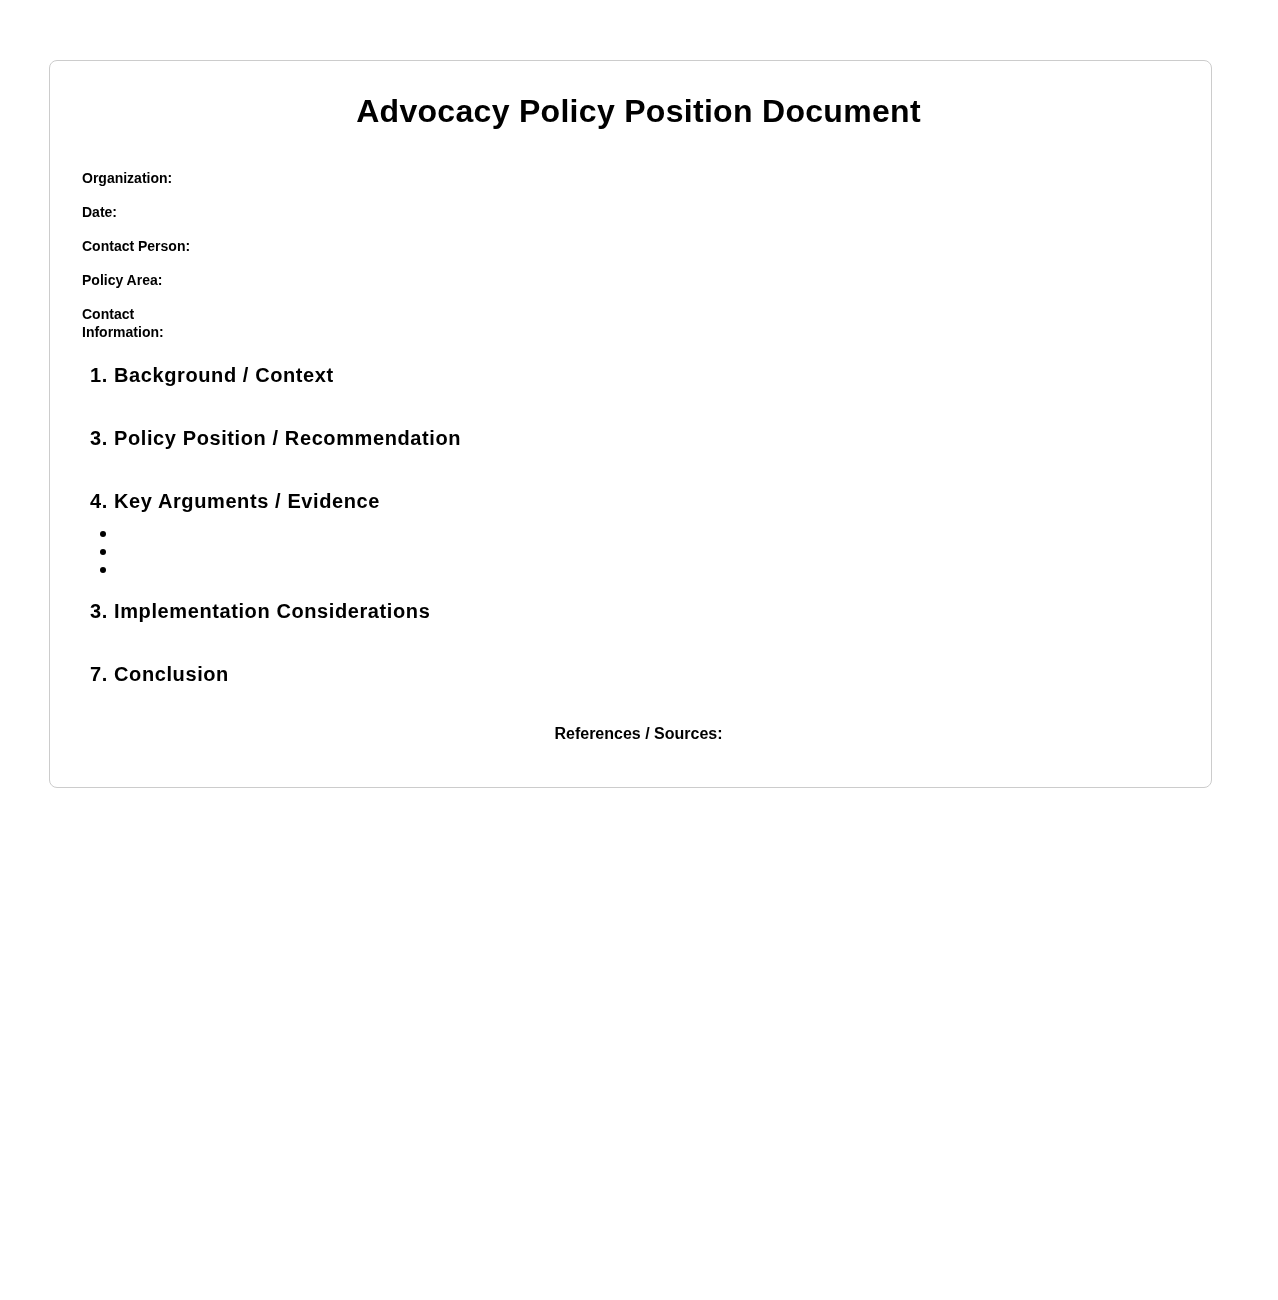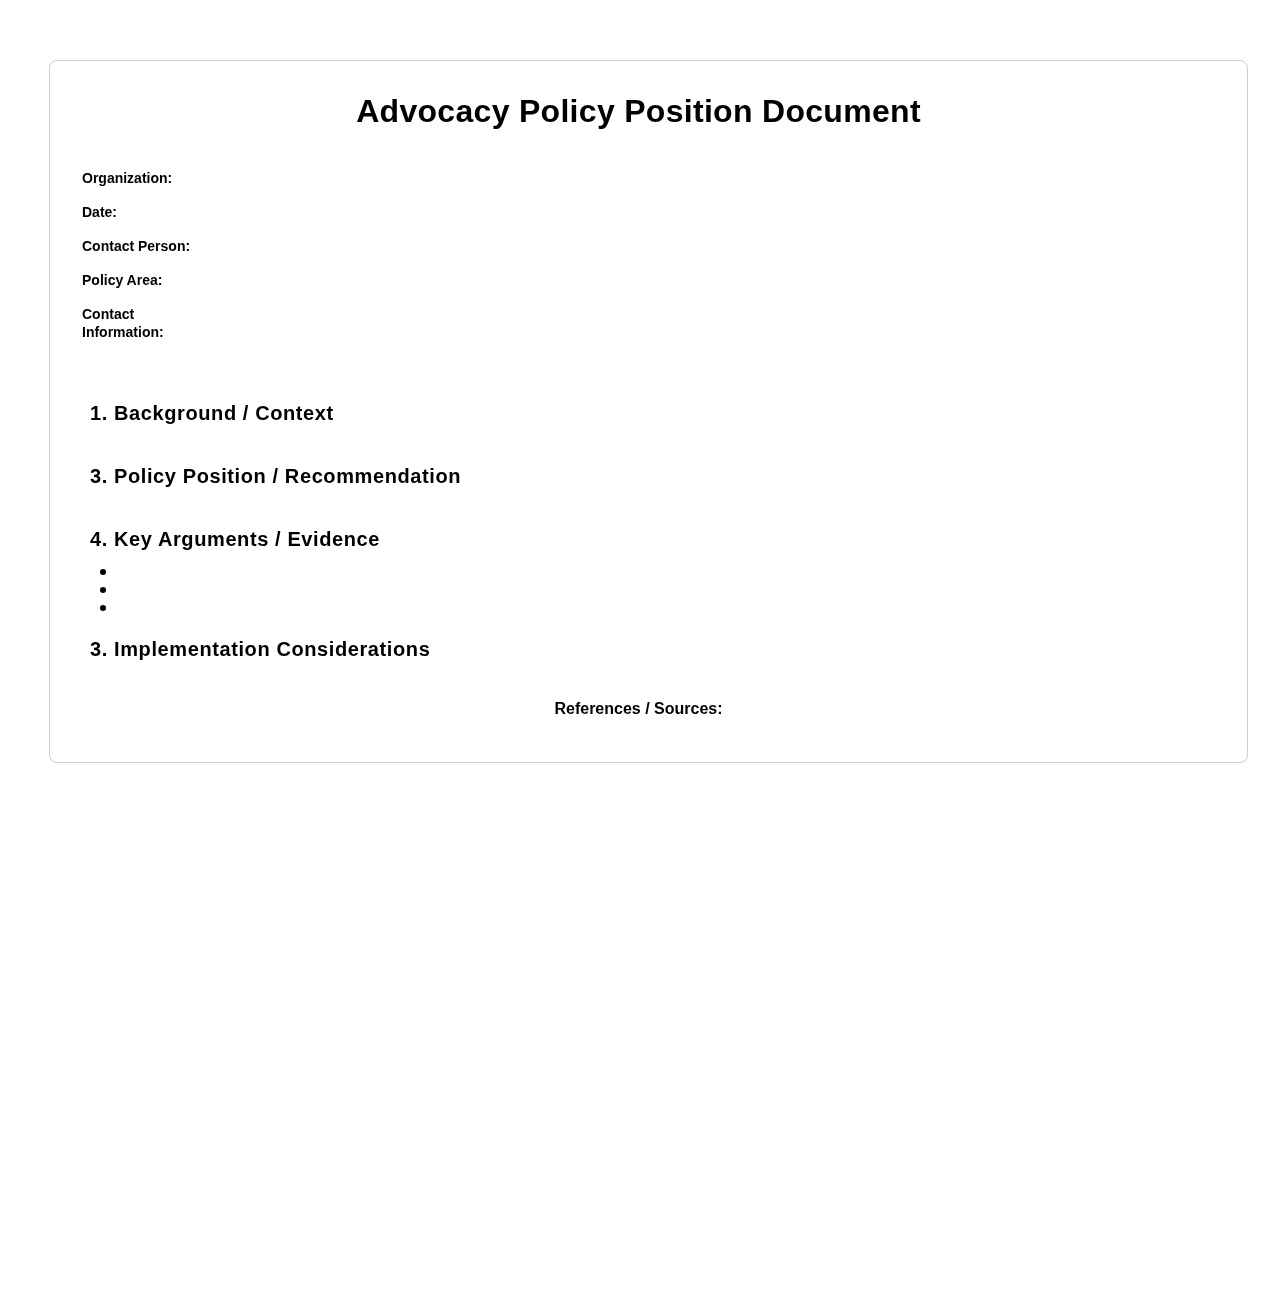--- a/index.html
+++ b/index.html
@@ -9,21 +9,21 @@
       width: 1278px;
       height: 1300px;
       font-family: "Liberation Sans", sans-serif;
       color: #000;
     }
     .page {
       position: absolute;
       left: 49px;
       top: 60px;
       width: 1113px;
-      padding: 20px 52px 44px 32px;
+      padding: 20px 16px 44px 32px;
       border: 1px solid #cccccc;
       border-radius: 8px;
       background: #fff;
       box-sizing: content-box;
     }
     .doc-title {
       margin: 10px 0 0 0;
       text-align: center;
       font-size: 32px;
       font-weight: bold;
@@ -106,21 +106,21 @@
       <div class="meta-value"></div>
     </div>
     <div class="meta-row">
       <div class="meta-label">Contact Person:</div>
       <div class="meta-value"></div>
     </div>
     <div class="meta-row">
       <div class="meta-label">Policy Area:</div>
       <div class="meta-value"></div>
     </div>
-    <div class="meta-row" style="margin-bottom:60px;">
+    <div class="meta-row" style="margin-bottom:22px;">
       <div class="meta-label" style="width:110px;">Contact Information:</div>
       <div class="meta-value"></div>
     </div>
   </div>
 
   <div class="section">
     <h2 class="section-heading">1. Background / Context</h2>
     <div class="section-body"></div>
   </div>
 
@@ -138,16 +138,20 @@
       <li></li>
     </ul>
   </div>
 
 
   <div class="section">
     <h2 class="section-heading">3. Implementation Considerations</h2>
     <div class="section-body"></div>
   </div>
 
+  <div class="section">
+    <h2 class="section-heading">7. Conclusion</h2>
+    <div class="section-body"></div>
+  </div>
 
   <div class="refs">References / Sources:</div>
   <div class="meta-value"></div>
 </div>
 
 </body></html>

